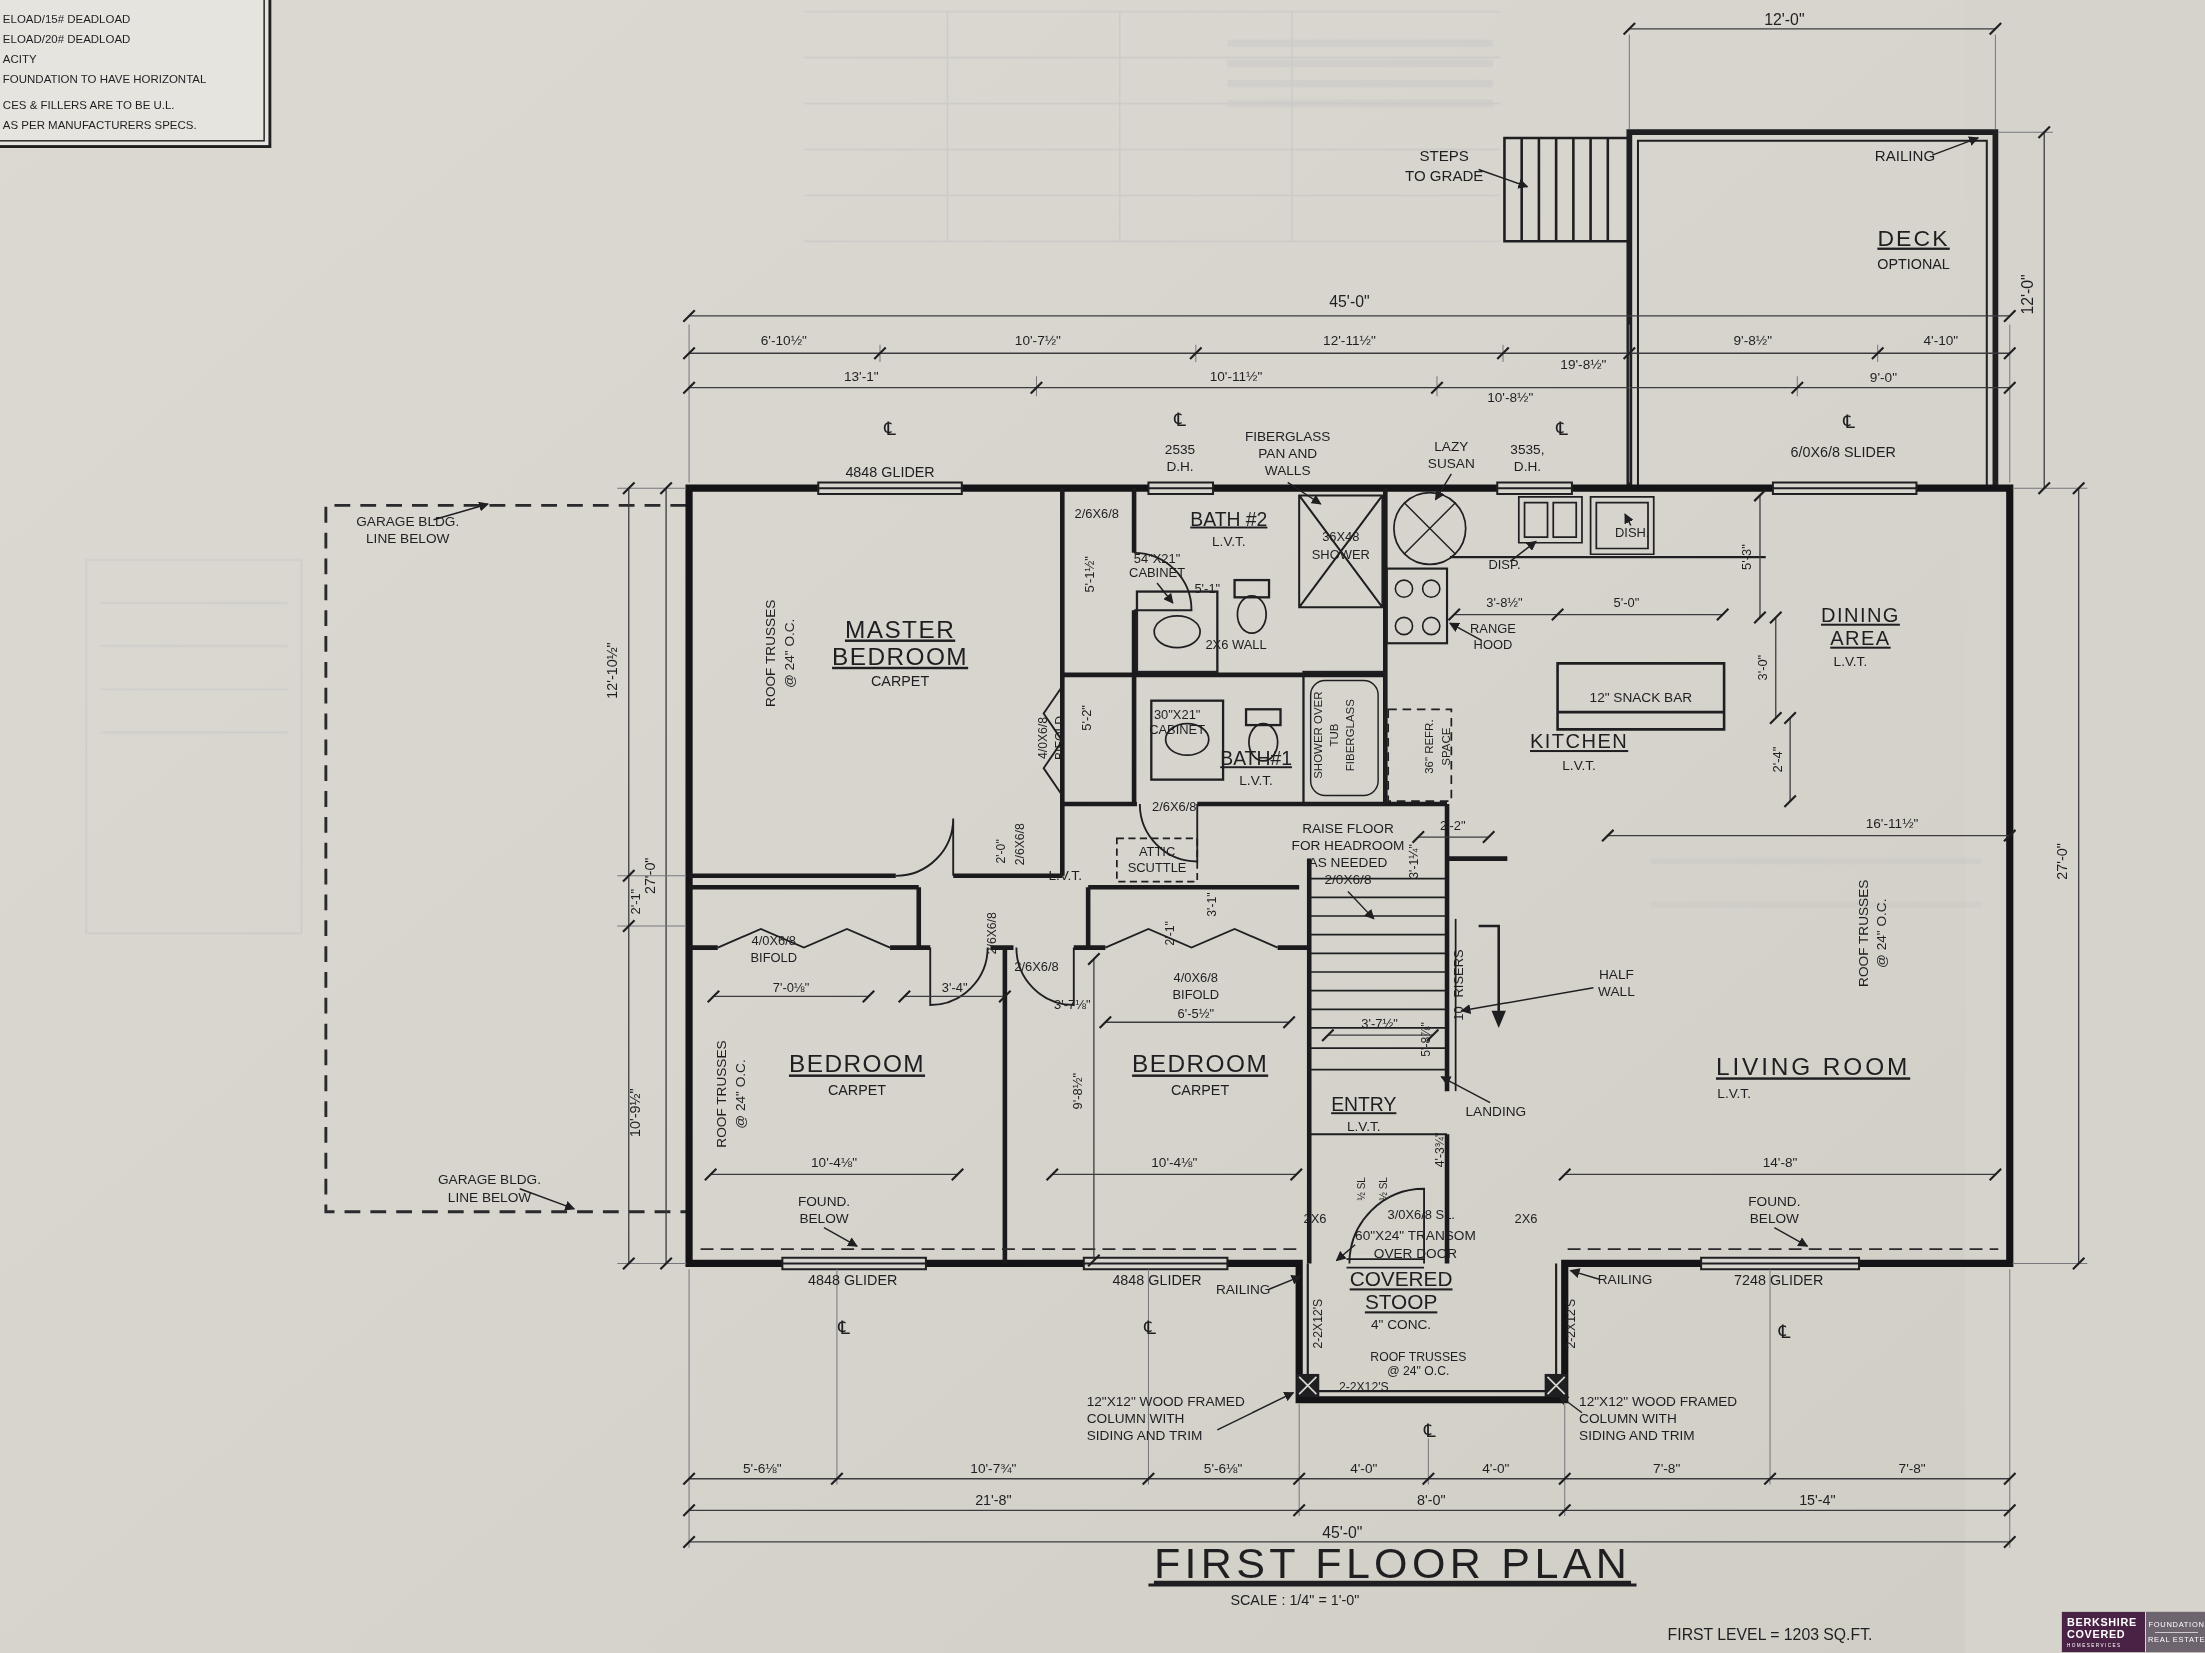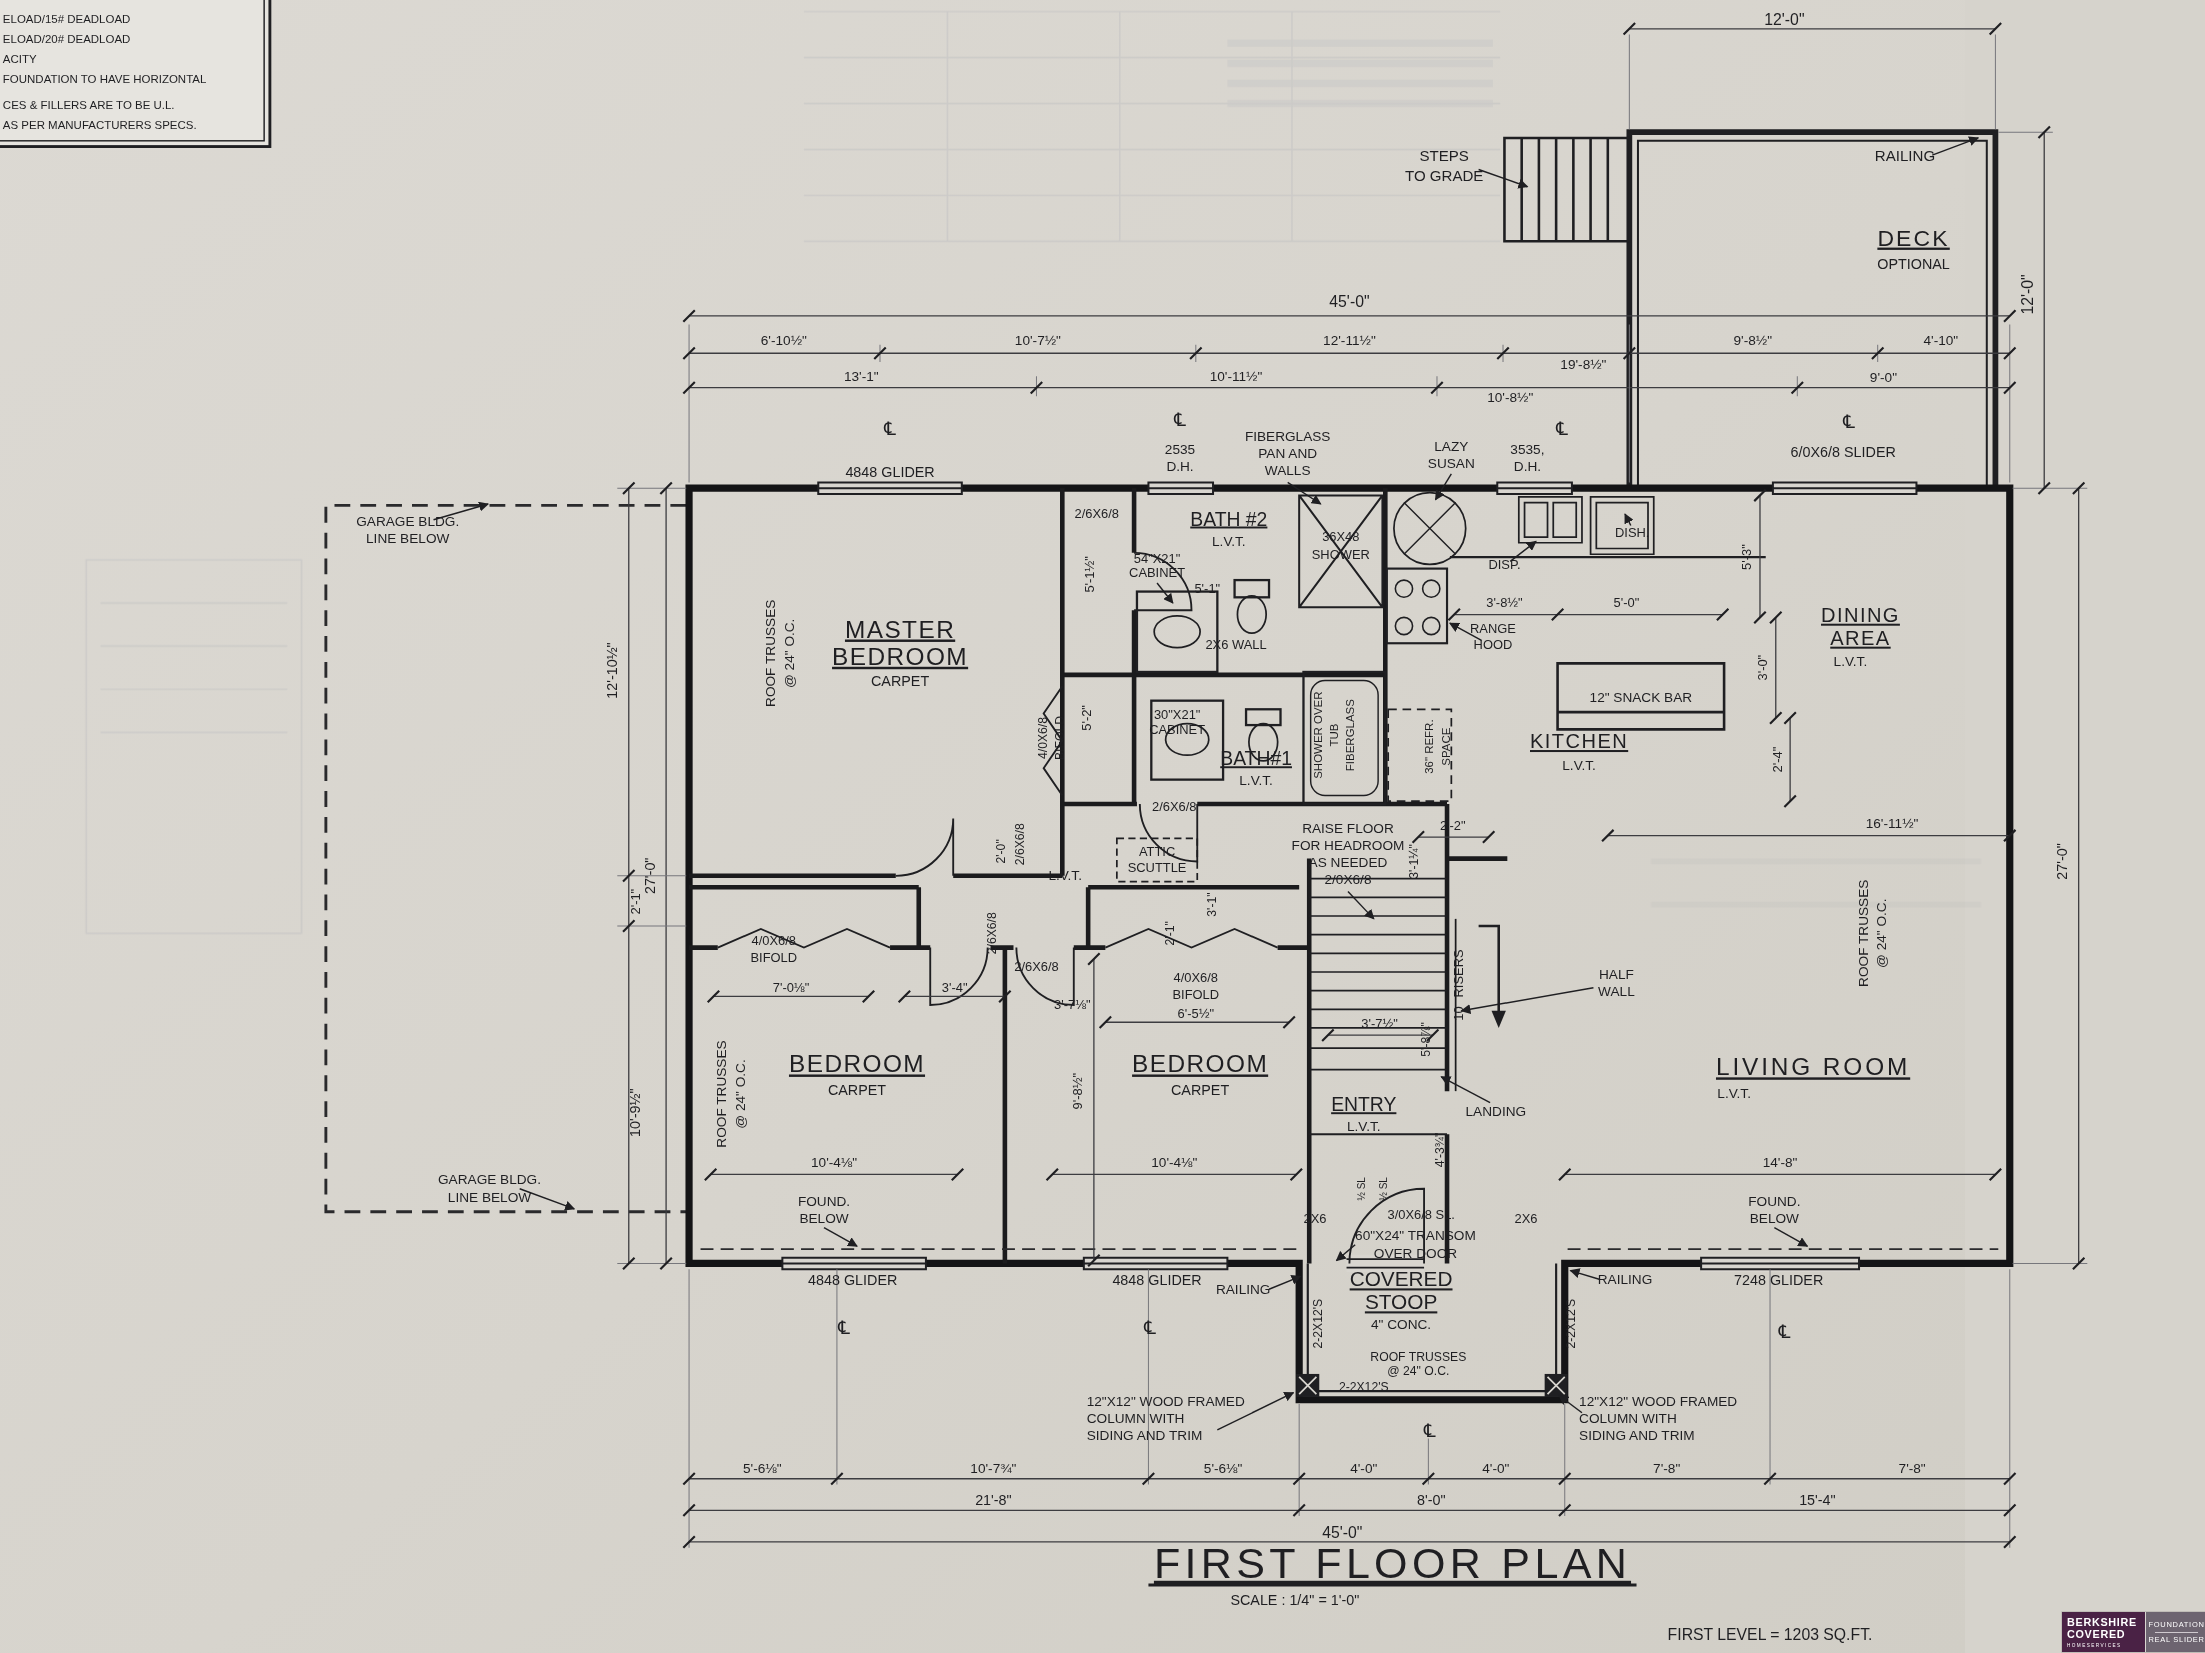--- a/index.html
+++ b/index.html
@@ -345,18 +345,18 @@
 
 <div class="logo">
   <div class="logo-left">
     <div class="logo-l1">BERKSHIRE</div>
     <div class="logo-l1">COVERED</div>
     <div class="logo-l3">HOMESERVICES</div>
   </div>
   <div class="logo-right">
     <div class="logo-r1">FOUNDATION</div>
     <div class="logo-div"></div>
-    <div class="logo-r1">REAL SLIDER</div>
+    <div class="logo-r1">REAL ESTATE</div>
   </div>
 </div>
 
 </div>
 
 
 </body></html>

